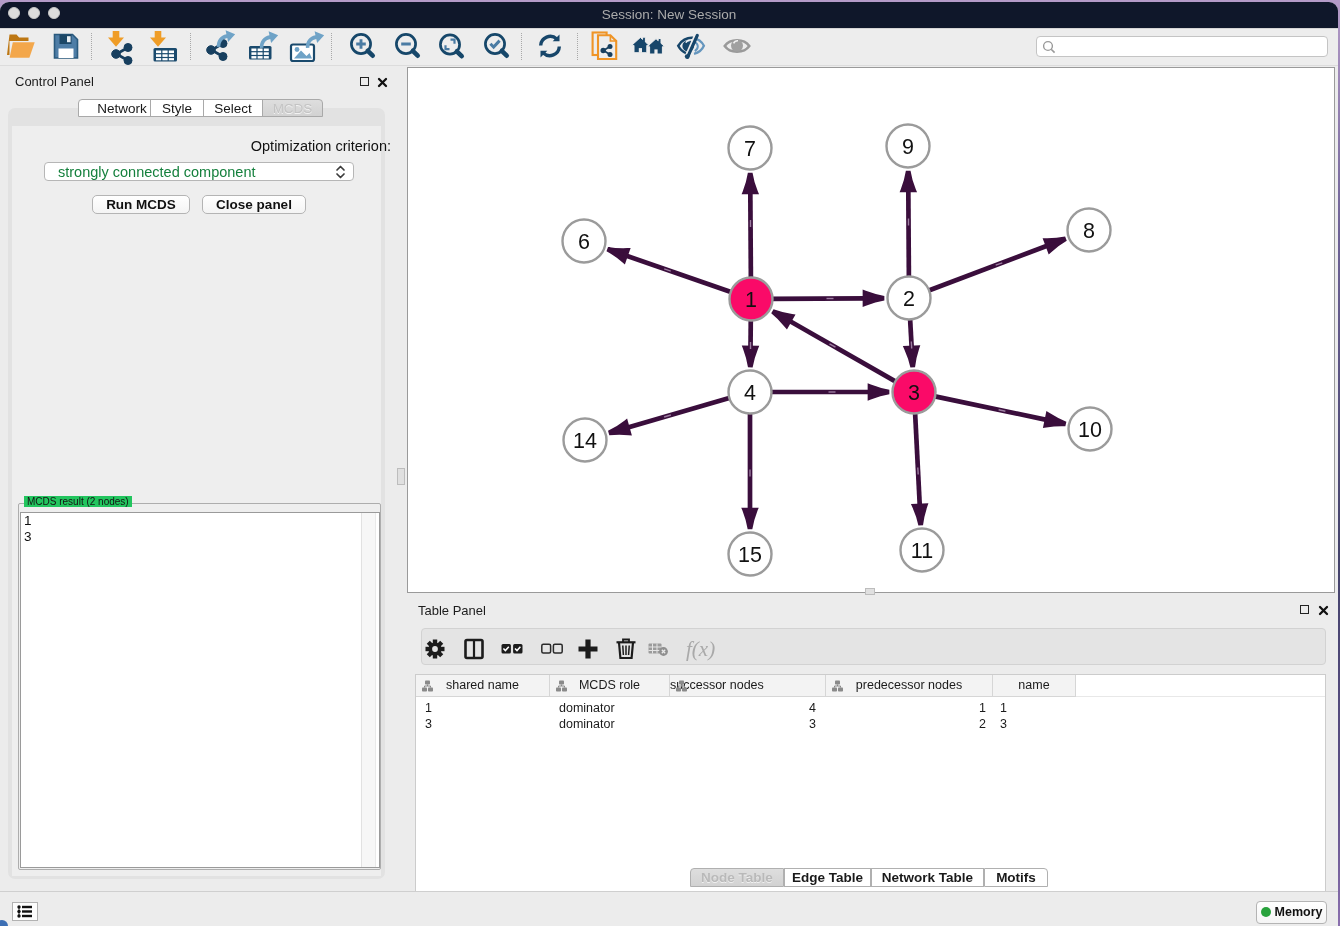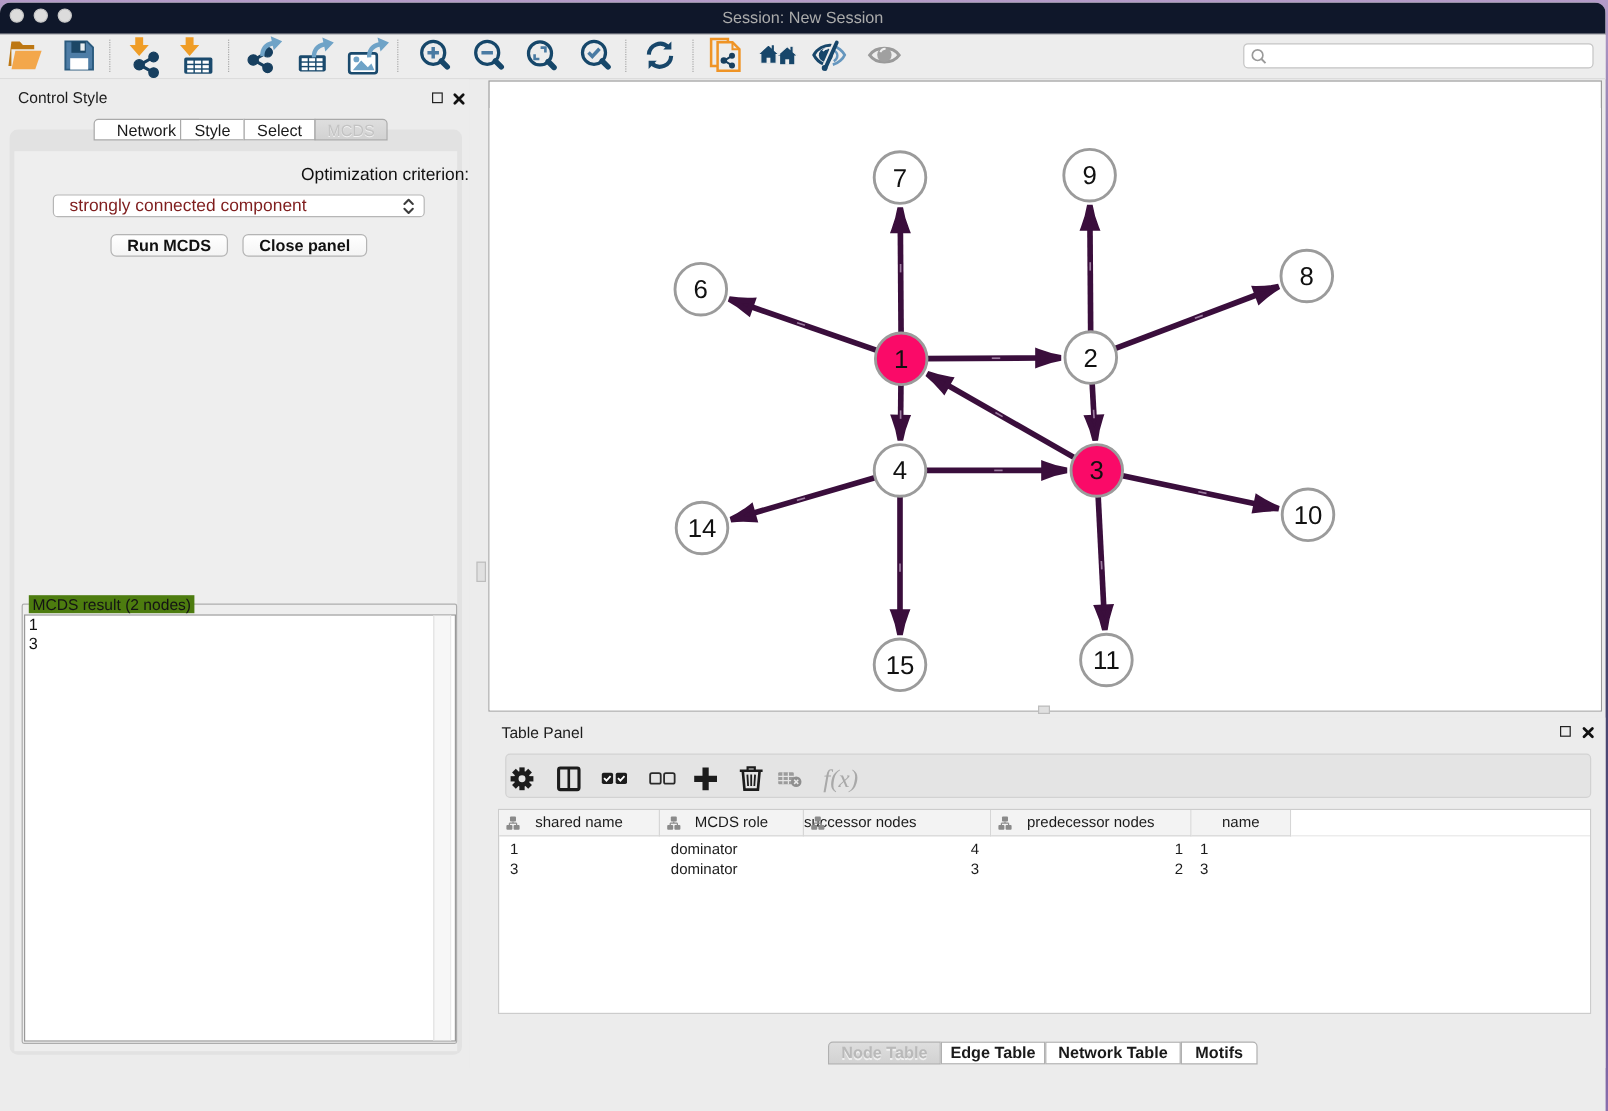--- a/index.html
+++ b/index.html
@@ -35,21 +35,21 @@
  border:1px solid #9a9a9a;box-sizing:border-box;background:#fff;}
 #nettitle{position:absolute;left:0;top:0;width:100%;height:22px;
  background:linear-gradient(180deg,#fafafa 0%,#ebebeb 55%,#d8d8d8 100%);
  border-bottom:1px solid #b0b0b0;box-sizing:border-box;}
 .ntl{position:absolute;top:4px;width:13px;height:13px;border-radius:50%;box-sizing:border-box;}
 #netcanvas{position:absolute;left:0;top:22px;width:926px;height:502px;background:#fff;}
 
 #tpanel{position:absolute;left:407px;top:596px;width:931px;height:292px;background:#ececec;}
 #tp-toolbar{position:absolute;left:14px;top:30px;width:905px;height:37px;background:#e4e4e4;
  border:1px solid #d2d2d2;border-radius:4px;box-sizing:border-box;}
-#tbl{position:absolute;left:8px;top:76px;width:911px;height:171px;background:#fff;
+#tbl{position:absolute;left:8px;top:76px;width:911px;height:238px;background:#fff;
  border:1px solid #cccccc;box-sizing:border-box;}
 .th{position:absolute;top:0;height:22px;background:#f3f3f3;border-right:1px solid #d6d6d6;
  border-bottom:1px solid #d6d6d6;box-sizing:border-box;font-size:12.5px;color:#1b1b1b;}
 .td{position:absolute;font-size:12.5px;color:#1b1b1b;height:16px;line-height:16px;}
 .btab{position:absolute;top:270px;height:19px;box-sizing:border-box;border:1px solid #b0b0b0;
  background:#fff;font-size:13.5px;color:#1a1a1a;text-align:center;line-height:17px;font-weight:bold;}
 #statusbar{position:absolute;left:0;top:889px;width:1338px;height:35px;background:#ececec;
  border-top:1px solid #cfcfcf;}
 </style>
 </head>
@@ -220,43 +220,43 @@
       </g>
     </svg>
     <div id="searchbox">
       <svg class="abs" style="left:5px;top:3px;" width="15" height="15" viewBox="0 0 15 15">
         <circle cx="6" cy="6" r="4.4" fill="none" stroke="#9a9a9a" stroke-width="1.4"></circle>
         <line x1="9.2" y1="9.2" x2="12.6" y2="12.6" stroke="#9a9a9a" stroke-width="1.6"></line>
       </svg>
     </div>
   </div>
   <div id="cpanel">
-    <div id="cp-title">Control Style</div>
+    <div id="cp-title">Control Panel</div>
     <div class="abs" style="left:360px;top:11px;width:9px;height:9px;border:1.5px solid #222;box-sizing:border-box;"></div>
     <svg class="abs" style="left:377px;top:11px;" width="11" height="11" viewBox="0 0 11 11">
         <path d="M2 2L9 9M9 2L2 9" stroke="#111" stroke-width="2.3" stroke-linecap="round"></path>
       </svg>
     <div id="tabpane"></div>
     <div id="tabinner"></div>
     <div class="tab" style="left:78px;width:88px;border-radius:4px 0 0 0;">Network</div>
     <div class="tab" style="left:150px;width:54px;">Style</div>
     <div class="tab" style="left:203px;width:60px;">Select</div>
     <div class="tab" style="left:262px;width:61px;background:linear-gradient(180deg,#dedede,#d2d2d2);color:#c3c3c3;border-radius:0 4px 0 0;text-shadow:0 1px 0 #f2f2f2;">MCDS</div>
     <div class="abs" style="left:0;top:72px;width:391px;text-align:right;font-size:14.5px;color:#111;">Optimization criterion:</div>
     <div class="abs" style="left:44px;top:96px;width:310px;height:19px;background:#fff;border:1px solid #b6b6b6;border-radius:4px;box-sizing:border-box;">
-      <div class="abs" style="left:13px;top:1px;font-size:14.5px;color:#7f1d1d;line-height:17px;">strongly connected component</div>
+      <div class="abs" style="left:13px;top:1px;font-size:14.5px;color:#15803d;line-height:17px;">strongly connected component</div>
       <svg class="abs" style="right:7px;top:2px;" width="11" height="14" viewBox="0 0 11 14">
           <path d="M2 5L5.5 1.5L9 5M2 9L5.5 12.5L9 9" fill="none" stroke="#3c3c3c" stroke-width="1.7" stroke-linecap="round" stroke-linejoin="round"></path>
         </svg>
     </div>
     <div class="btn" style="left:92px;top:129px;width:98px;height:19px;line-height:17px;">Run MCDS</div>
     <div class="btn" style="left:202px;top:129px;width:104px;height:19px;line-height:17px;">Close panel</div>
 
     <div class="abs" style="left:18px;top:437px;width:363px;height:367px;border:1px solid #adadad;border-radius:2px;box-sizing:border-box;"></div>
-    <div class="abs" style="left:24px;top:430px;background:#4d7c0f;padding:0 3px;font-size:13px;color:#141414;">MCDS result (2 nodes)</div>
+    <div class="abs" style="left:24px;top:430px;background:#22c55e;padding:0 3px;font-size:10px;color:#141414;">MCDS result (2 nodes)</div>
     <div class="abs" style="left:20px;top:446px;width:360px;height:356px;background:#fff;border:1px solid #9a9a9a;box-sizing:border-box;">
       <div class="abs" style="left:3px;top:0px;font-size:13.5px;color:#111;">1</div>
       <div class="abs" style="left:3px;top:16px;font-size:13.5px;color:#111;">3</div>
       <div class="abs" style="right:3px;top:0;width:13px;height:354px;background:#f7f7f7;border-left:1px solid #e2e2e2;border-right:1px solid #e9e9e9;"></div>
     </div>
   </div>
 
   <div class="abs" style="left:397px;top:466px;width:8px;height:17px;background:#e0e0e0;border:1px solid #bdbdbd;box-sizing:border-box;"></div>
   <div id="netwin">
     <div id="netcanvas">
@@ -429,13 +429,30 @@
       <div class="td" style="left:143px;top:41px;">dominator</div>
       <div class="td" style="left:254px;top:41px;width:146px;text-align:right;">3</div>
       <div class="td" style="left:410px;top:41px;width:160px;text-align:right;">2</div>
       <div class="td" style="left:584px;top:41px;">3</div>
     </div>
     <div class="btab" style="left:283px;width:94px;background:linear-gradient(180deg,#dedede,#d2d2d2);color:#b9b9b9;border-radius:4px 0 0 0;text-shadow:0 1px 0 #f0f0f0;">Node Table</div>
     <div class="btab" style="left:377px;width:87px;">Edge Table</div>
     <div class="btab" style="left:464px;width:113px;">Network Table</div>
     <div class="btab" style="left:577px;width:64px;border-radius:0 4px 0 0;">Motifs</div>
   </div>
+  <div id="statusbar">
+    <div class="abs" style="left:12px;top:10px;width:26px;height:19px;background:#fdfdfd;border:1px solid #b2b2b2;box-sizing:border-box;"></div>
+    <svg class="abs" style="left:17px;top:13px;" width="16" height="13" viewBox="0 0 16 13">
+      <g fill="#111">
+        <circle cx="2" cy="2" r="1.7"></circle>
+          <circle cx="2" cy="6.5" r="1.7"></circle>
+          <circle cx="2" cy="11" r="1.7"></circle>
+        <rect x="5" y="0.8" width="10" height="2.4"></rect>
+          <rect x="5" y="5.3" width="10" height="2.4"></rect>
+          <rect x="5" y="9.8" width="10" height="2.4"></rect>
+      </g>
+      <line x1="2" y1="2" x2="2" y2="11" stroke="#111" stroke-width="0.9"></line>
+    </svg>
+    <div class="abs" style="left:-4px;top:28px;width:12px;height:12px;border-radius:50%;background:#3d6fb4;"></div>
+    <div class="btn" style="left:1256px;top:9px;width:71px;height:23px;line-height:21px;font-size:12.5px;border-radius:4px;">
+      <span style="display:inline-block;width:10px;height:10px;border-radius:50%;background:#28a23c;vertical-align:-1px;margin-right:4px;"></span>Memory</div>
+  </div>
 </div>
 
 </body></html>

